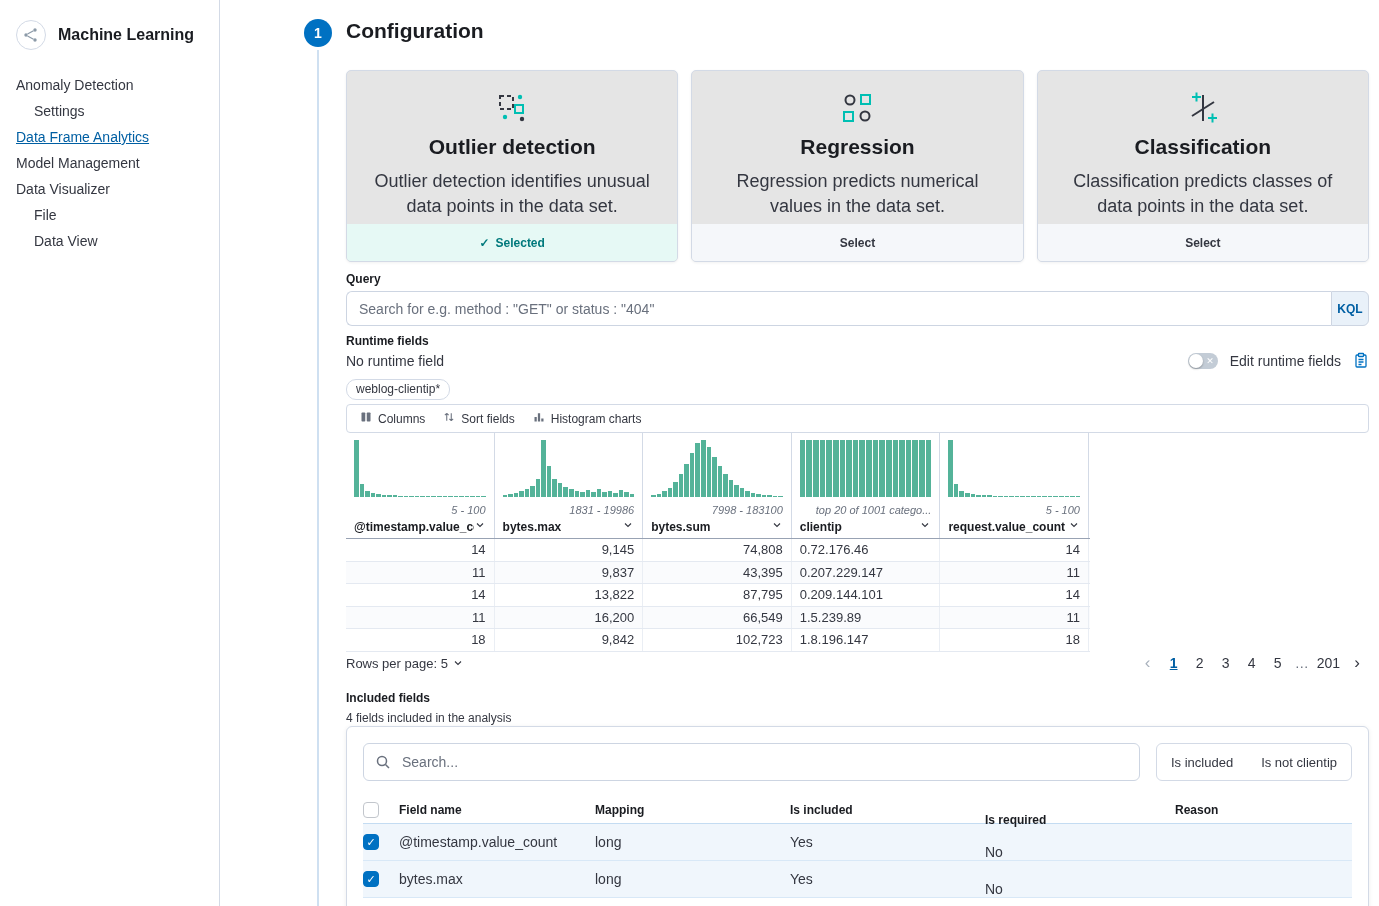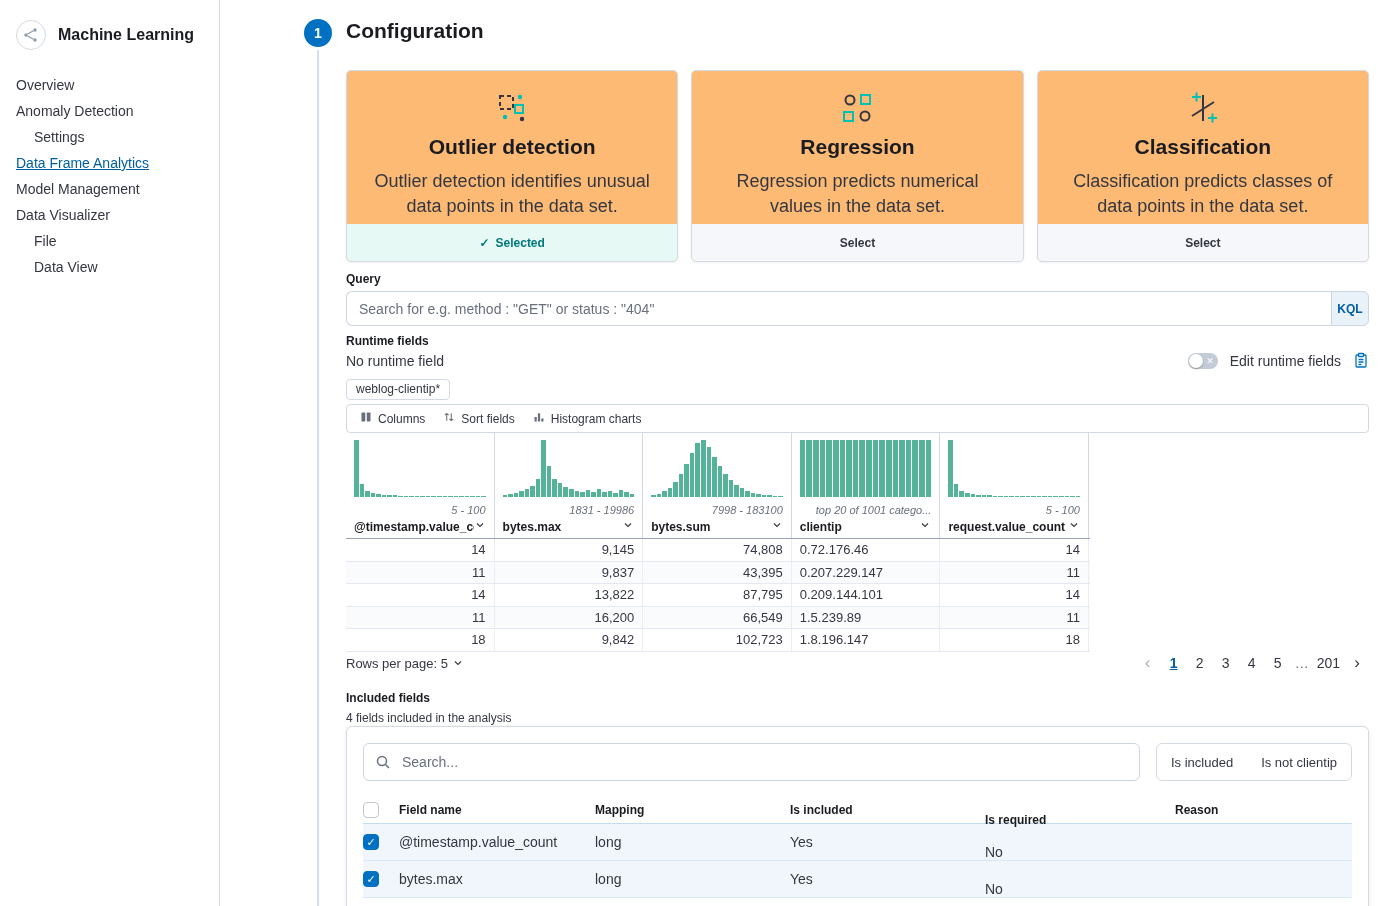--- a/index.html
+++ b/index.html
@@ -22,21 +22,21 @@
 
   
   .step-line { position:absolute; left:317px; top:50px; bottom:0; width:2px; background:#cfe0f1; }
   .step-circle { position:absolute; left:304px; top:19px; width:28px; height:28px; border-radius:50%;
     background:#0071c2; color:#fff; font-size:14px; font-weight:700;
     display:flex; align-items:center; justify-content:center; }
   .page-title { position:absolute; left:346px; top:19px; margin:0; font-size:21px; font-weight:700; color:#1a1c21; }
 
   
   .cards { position:absolute; left:346px; top:70px; width:1023px; display:flex; gap:13px; }
-  .card { flex:1; height:192px; border:1px solid #d3dae6; border-radius:5px; background:#fdba74;
+  .card { flex:1; height:192px; border:1px solid #d3dae6; border-radius:5px; background:#e5e5e5;
     box-shadow:0 1px 3px rgba(0,0,0,.06); display:flex; flex-direction:column; overflow:hidden; cursor:pointer; }
   .card-body { flex:1; padding:16px 22px 0; text-align:center; }
   .card-icon { height:42px; display:flex; justify-content:center; align-items:center; }
   .card-title { font-size:21px; font-weight:700; color:#1a1c21; margin:6px 0 10px; }
   .card-desc { font-size:18px; line-height:1.4; color:#343741; }
   .card-footer { height:37px; display:flex; align-items:center; justify-content:center; gap:6px;
     font-size:12px; font-weight:700; background:#f5f7fa; color:#343741; }
   .card.selected .card-footer { background:#e6f9f5; color:#00797c; }
   .check-glyph { font-size:12px; }
 
@@ -53,21 +53,21 @@
   .runtime-row { position:absolute; left:346px; top:352px; width:1023px; display:flex;
     align-items:center; justify-content:space-between; font-size:14px; }
   .runtime-right { display:flex; align-items:center; gap:12px; }
   .switch { width:30px; height:16px; border-radius:9px; background:#c3ccd6; position:relative; cursor:pointer; }
   .switch .thumb { position:absolute; left:1px; top:1px; width:14px; height:14px; border-radius:50%;
     background:#fff; box-shadow:0 1px 2px rgba(0,0,0,.3); }
   .switch .x-mark { position:absolute; right:4px; top:1px; font-size:9px; color:#fff; line-height:14px; }
   .clipboard-btn { cursor:pointer; display:flex; align-items:center; }
 
   .chip { position:absolute; left:346px; top:379px; font-size:12px; border:1px solid #d3dae6;
-    border-radius:4px; padding:2px 9px; background:#fff; color:#343741; line-height:15px; }
+    border-radius:10px; padding:2px 9px; background:#fff; color:#343741; line-height:15px; }
 
   
   .grid-toolbar { position:absolute; left:346px; top:404px; width:1023px; height:29px;
     border:1px solid #d3dae6; border-radius:4px; display:flex; align-items:center; padding:0 4px; }
   .toolbar-btn { display:flex; align-items:center; gap:6px; font-size:12px; color:#343741;
     padding:0 9px; height:100%; cursor:pointer; }
 
   
   .grid { position:absolute; left:346px; top:433px; width:744px; }
   .grid-header { display:flex; border-bottom:1px solid #98a2b3; }
@@ -135,21 +135,20 @@
       <svg width="18" height="18" viewBox="0 0 18 18" fill="none">
         <circle cx="4" cy="9" r="1.7" fill="#8c9aa8"></circle>
           <circle cx="13" cy="4" r="1.7" fill="#8c9aa8"></circle>
         <circle cx="13" cy="14" r="1.7" fill="#8c9aa8"></circle>
         <path d="M5.5 8L11.5 4.7M5.5 10L11.5 13.3" stroke="#8c9aa8" stroke-width="1.2"></path>
       </svg>
     </span>
     <span class="app-title">Machine Learning</span>
   </div>
   <nav id="sidebar-nav">
-      <div class="nav-item">Overview</div>
       <div class="nav-item">Anomaly Detection</div>
       <div class="nav-item indent">Settings</div>
       <div class="nav-item active">Data Frame Analytics</div>
       <div class="nav-item">Model Management</div>
       <div class="nav-item">Data Visualizer</div>
       <div class="nav-item indent">File</div>
       <div class="nav-item indent">Data View</div>
     </nav>
 </aside>
 

